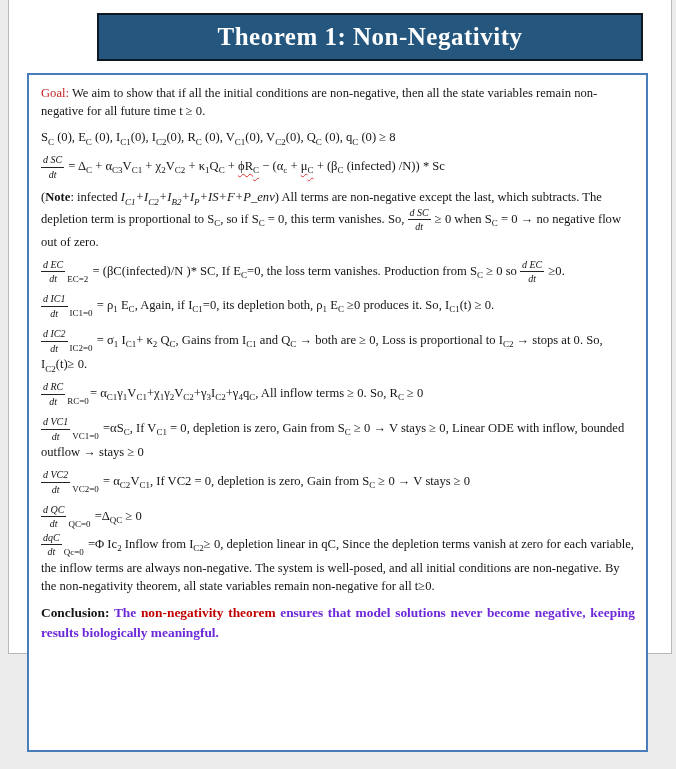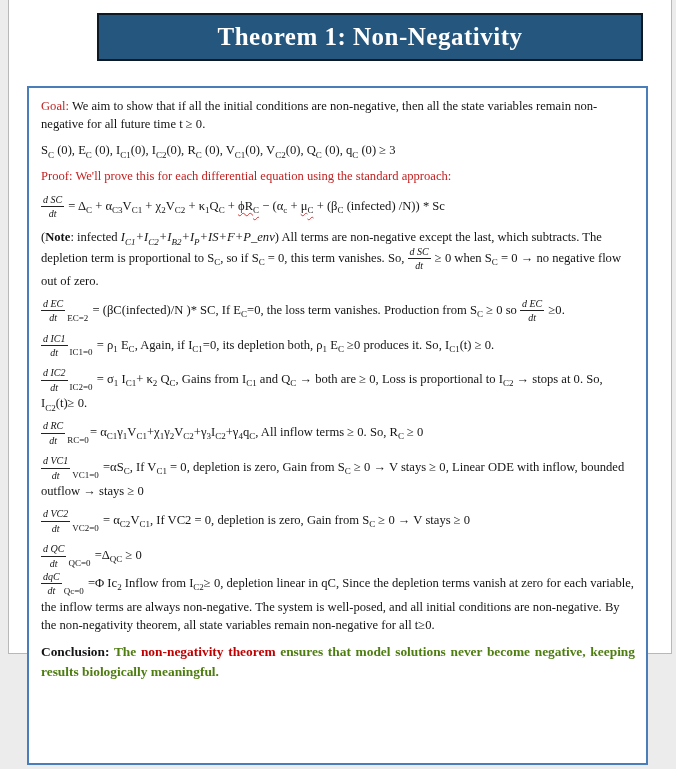--- a/index.html
+++ b/index.html
@@ -25,32 +25,31 @@
     color:#ffffff;font-size:25px;font-weight:bold;letter-spacing:.5px;
     font-family:"Liberation Serif", serif;
   }
   .content-box{
     position:absolute;left:18px;top:73px;width:621px;height:679px;
     box-sizing:border-box;
     border:2px solid #4a7ebb;
     background:#fff;
     padding:9px 11px 6px 12px;
     overflow:hidden;
-    margin-top:13px;
   }
   .para{
     margin:0 0 8px;
     font-size:12.6px;line-height:1.44;color:#141414;
   }
   .para.tight{margin-bottom:1px;}
   .para.justify{text-align:justify;}
   .para.conclusion{font-size:13.4px;line-height:1.5;}
   .c-red{color:#c32222;}
   .c-darkred{color:#c00000;}
-  .c-blue{color:#4d7c0f;}
+  .c-blue{color:#6d28d9;}
   .bold{font-weight:bold;}
   .ital{font-style:italic;}
   sub{font-size:9px;line-height:0;}
   .squiggle{
     text-decoration:underline wavy #e03030;
     text-decoration-thickness:1px;
     text-underline-offset:3px;
     text-decoration-skip-ink:none;
   }
   .frac{
@@ -66,22 +65,21 @@
 <body>
 
 <div class="page">
 
   <div class="banner" style="background: rgb(36, 86, 126);">
     <span class="banner-title">Theorem 1: Non-Negativity</span>
   </div>
 
   <div class="content-box">
     <p class="para"><span class="c-red">Goal:</span><span> We aim to show that if all the initial conditions are non-negative, then all the state variables remain non-negative for all future time t ≥ 0.</span></p>
-    <p class="para"><span>S</span><sub>C</sub><span> (0), E</span><sub>C</sub><span> (0), I</span><sub>C1</sub><span>(0), I</span><sub>C2</sub><span>(0), R</span><sub>C</sub><span> (0), V</span><sub>C1</sub><span>(0), V</span><sub>C2</sub><span>(0), Q</span><sub>C</sub><span> (0), q</span><sub>C</sub><span> (0) ≥ 3</span></p>
-    <p class="para"><span class="c-red">Proof: We'll prove this for each differential equation using the standard approach:</span></p>
+    <p class="para"><span>S</span><sub>C</sub><span> (0), E</span><sub>C</sub><span> (0), I</span><sub>C1</sub><span>(0), I</span><sub>C2</sub><span>(0), R</span><sub>C</sub><span> (0), V</span><sub>C1</sub><span>(0), V</span><sub>C2</sub><span>(0), Q</span><sub>C</sub><span> (0), q</span><sub>C</sub><span> (0) ≥ 8</span></p>
     <p class="para"><span class="frac"><span class="fnum">d SC</span><span class="fden">dt</span></span><span> = Δ</span><sub>C</sub><span> + α</span><sub>C3</sub><span>V</span><sub>C1</sub><span> + χ</span><sub>2</sub><span>V</span><sub>C2</sub><span> + κ</span><sub>1</sub><span>Q</span><sub>C</sub><span> + </span><span class="squiggle">ϕR</span><sub class="squiggle">C</sub><span> − (α</span><sub>c</sub><span> + </span><span class="squiggle">μ</span><sub class="squiggle">C</sub><span> + (β</span><sub>C</sub><span> (infected) /N)) * Sc</span></p>
     <p class="para"><span>(</span><span class="bold">Note</span><span>: infected </span><span class="ital">I</span><sub class="ital">C1</sub><span class="ital">+</span><span class="ital">I</span><sub class="ital">C2</sub><span class="ital">+</span><span class="ital">I</span><sub class="ital">B2</sub><span class="ital">+</span><span class="ital">I</span><sub class="ital">P</sub><span class="ital">+IS+F+P_env</span><span>) All terms are non-negative except the last, which subtracts.  The depletion term is proportional to S</span><sub>C</sub><span>, so if  S</span><sub>C</sub><span> = 0, this term vanishes. So, </span><span class="frac"><span class="fnum">d SC</span><span class="fden">dt</span></span><span> ≥ 0 when S</span><sub>C</sub><span> = 0 → no negative flow out of zero.</span></p>
     <p class="para"><span class="frac"><span class="fnum">d EC</span><span class="fden">dt</span></span><span class="fcond">EC=2</span><span> = (βC(infected)/N )* SC, If E</span><sub>C</sub><span>=0, the loss term vanishes. Production from S</span><sub>C</sub><span> ≥ 0 so </span><span class="frac"><span class="fnum">d EC</span><span class="fden">dt</span></span><span> ≥0.</span></p>
     <p class="para"><span class="frac"><span class="fnum">d IC1</span><span class="fden">dt</span></span><span class="fcond">IC1=0</span><span> = ρ</span><sub>1</sub><span> E</span><sub>C</sub><span>, Again, if I</span><sub>C1</sub><span>=0, its depletion both, ρ</span><sub>1</sub><span> E</span><sub>C</sub><span> ≥0 produces it. So, I</span><sub>C1</sub><span>(t) ≥ 0.</span></p>
     <p class="para"><span class="frac"><span class="fnum">d IC2</span><span class="fden">dt</span></span><span class="fcond">IC2=0</span><span> = σ</span><sub>1</sub><span> I</span><sub>C1</sub><span>+ κ</span><sub>2</sub><span> Q</span><sub>C</sub><span>, Gains from I</span><sub>C1</sub><span> and Q</span><sub>C</sub><span> → both are ≥ 0, Loss is proportional to I</span><sub>C2</sub><span> → stops at 0. So, I</span><sub>C2</sub><span>(t)≥ 0.</span></p>
     <p class="para"><span class="frac"><span class="fnum">d RC</span><span class="fden">dt</span></span><span class="fcond">RC=0</span><span>= α</span><sub>C1</sub><span>γ</span><sub>1</sub><span>V</span><sub>C1</sub><span>+χ</span><sub>1</sub><span>γ</span><sub>2</sub><span>V</span><sub>C2</sub><span>+γ</span><sub>3</sub><span>I</span><sub>C2</sub><span>+γ</span><sub>4</sub><span>q</span><sub>C</sub><span>, All inflow terms ≥ 0. So, R</span><sub>C</sub><span> ≥  0</span></p>
     <p class="para"><span class="frac"><span class="fnum">d VC1</span><span class="fden">dt</span></span><span class="fcond">VC1=0</span><span> =αS</span><sub>C</sub><span>, If V</span><sub>C1</sub><span> = 0, depletion is zero, Gain from S</span><sub>C</sub><span> ≥ 0 → V stays ≥ 0, Linear ODE with inflow, bounded outflow → stays  ≥ 0</span></p>
     <p class="para"><span class="frac"><span class="fnum">d VC2</span><span class="fden">dt</span></span><span class="fcond">VC2=0</span><span> = α</span><sub>C2</sub><span>V</span><sub>C1</sub><span>, If VC2 = 0, depletion is zero, Gain from S</span><sub>C</sub><span> ≥ 0 → V stays  ≥  0</span></p>
     <p class="para tight"><span class="frac"><span class="fnum">d QC</span><span class="fden">dt</span></span><span class="fcond">QC=0</span><span> =Δ</span><sub>QC</sub><span> ≥ 0</span></p>
     <p class="para"><span class="frac"><span class="fnum">dqC</span><span class="fden">dt</span></span><span class="fcond">Qc=0</span><span> =Φ Ic</span><sub>2</sub><span> Inflow from I</span><sub>C2</sub><span>≥ 0, depletion linear in qC, Since the depletion terms vanish at zero for each variable, the inflow terms are always non-negative. The system is well-posed, and all initial conditions are non-negative. By the non-negativity theorem, all state variables remain non-negative for all t≥0.</span></p>

